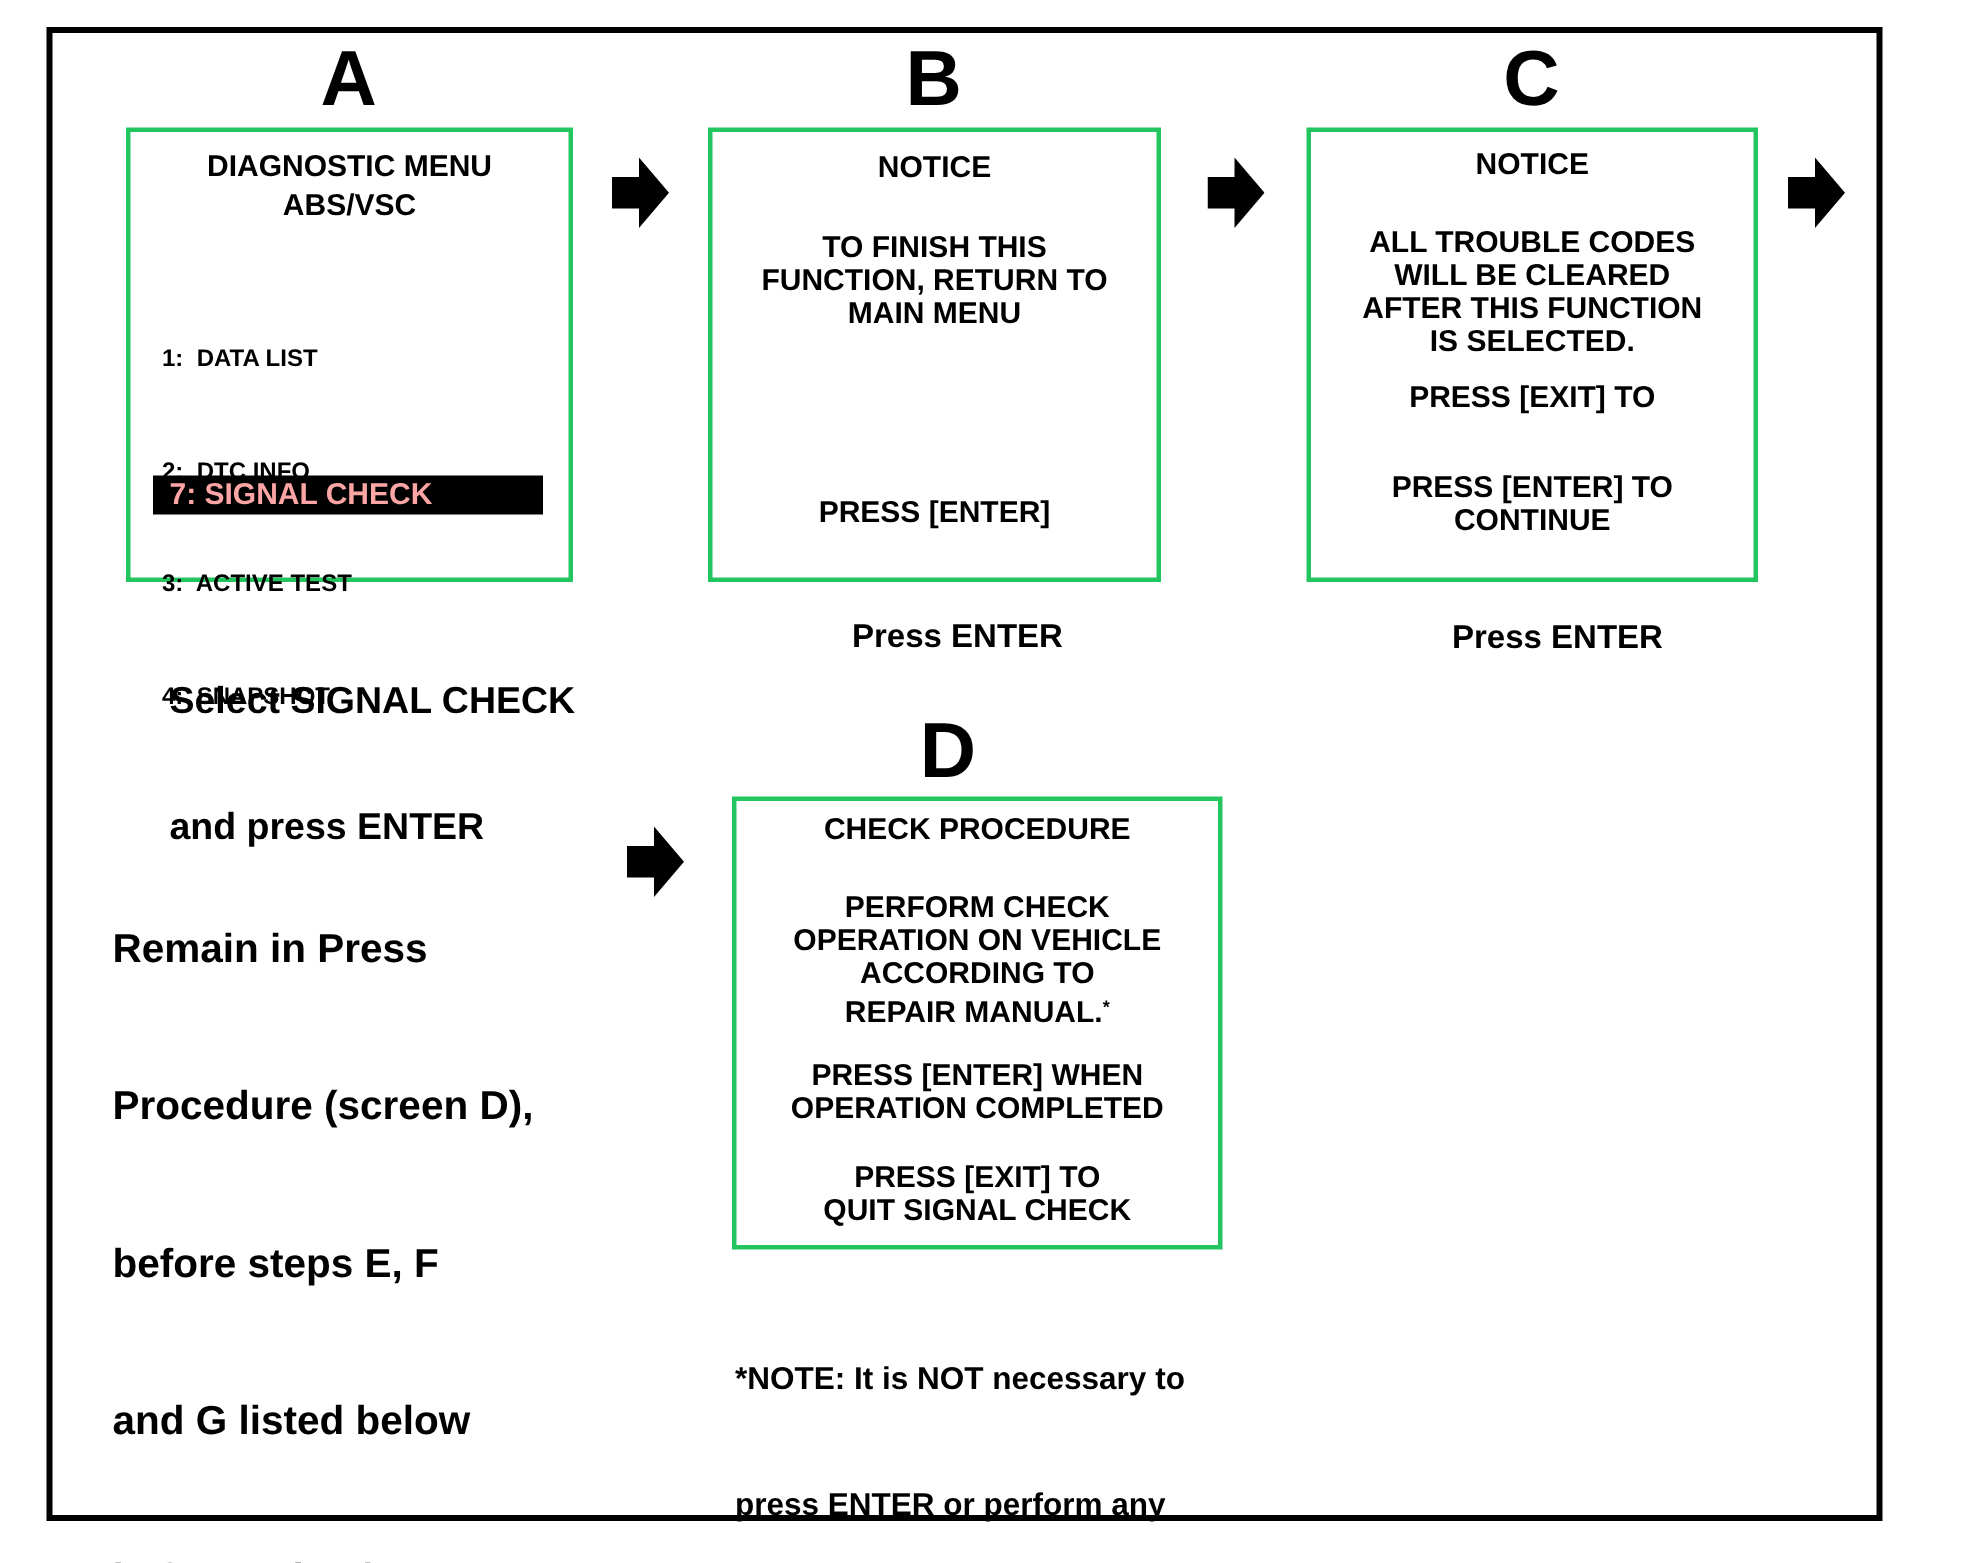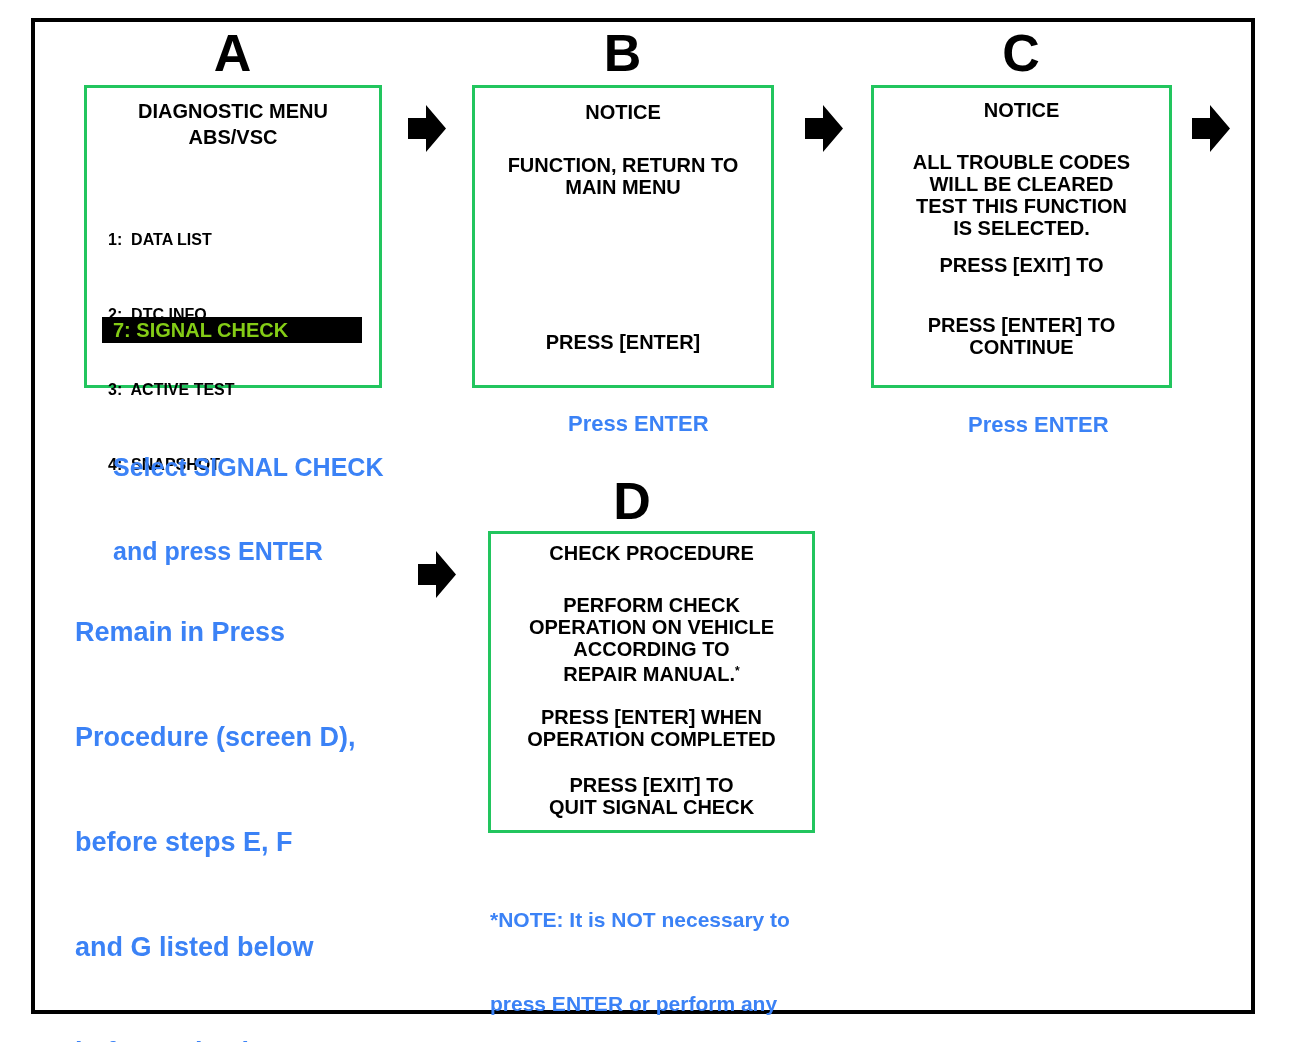--- a/index.html
+++ b/index.html
@@ -19,25 +19,25 @@
   .screen {
     position:absolute; border:3px solid #22c55e; box-sizing:border-box; background:#fff;
   }
   .blk { position:absolute; left:0; right:0; }
   .cline { text-align:center; font-size:20px; line-height:22px; white-space:pre; }
   .menu { position:absolute; left:21px; font-size:16px; line-height:25px; white-space:pre; }
   .hl-bar {
     position:absolute; left:15px; width:260px; height:26px; background:#000;
   }
   .hl-bar .hl-text {
-    color:#84cc16; font-size:20px; line-height:26px; padding-left:11px; white-space:pre;
+    color:#fca5a5; font-size:20px; line-height:26px; padding-left:11px; white-space:pre;
   }
   .a-title { top:10px; }
   .a-title .cline { line-height:26px; }
-  .gray-text { position:absolute; color:#3b82f6; white-space:pre; }
+  .gray-text { position:absolute; color:#000000; white-space:pre; }
   .caption-a { left:113px; top:397px; font-size:25px; line-height:28px; }
   .caption-b { left:568px; top:412px; font-size:22px; line-height:24px; }
   .caption-c { left:968px; top:413px; font-size:22px; line-height:24px; }
   .side-note { left:75px; top:545px; font-size:27px; line-height:35px; }
   .footnote { left:490px; top:850px; font-size:21px; line-height:28px; }
   .arrow { position:absolute; width:38px; height:47px; }
   .arrow svg { display:block; width:100%; height:100%; }
   .arrow path { fill:#000; }
   sup.star { font-size:12px; vertical-align:6px; }
 </style>
@@ -66,36 +66,37 @@
     <div class="hl-bar" style="top:229px">
       <div class="hl-text">7: SIGNAL CHECK</div>
     </div>
   </div>
 
   <div class="screen" style="left:472px;top:85px;width:302px;height:303px">
     <div class="blk" style="top:13px">
       <div class="cline">NOTICE</div>
     </div>
     <div class="blk" style="top:66px">
+      <div class="cline">TO FINISH THIS</div>
       <div class="cline">FUNCTION, RETURN TO</div>
       <div class="cline">MAIN MENU</div>
     </div>
     <div class="blk" style="top:243px">
       <div class="cline">PRESS [ENTER]</div>
     </div>
   </div>
 
   <div class="screen" style="left:871px;top:85px;width:301px;height:303px">
     <div class="blk" style="top:11px">
       <div class="cline">NOTICE</div>
     </div>
     <div class="blk" style="top:63px">
       <div class="cline">ALL TROUBLE CODES</div>
       <div class="cline">WILL BE CLEARED</div>
-      <div class="cline">TEST THIS FUNCTION</div>
+      <div class="cline">AFTER THIS FUNCTION</div>
       <div class="cline">IS SELECTED.</div>
     </div>
     <div class="blk" style="top:166px">
       <div class="cline">PRESS [EXIT] TO</div>
     </div>
     <div class="blk" style="top:226px">
       <div class="cline">PRESS [ENTER] TO</div>
       <div class="cline">CONTINUE</div>
     </div>
   </div>

